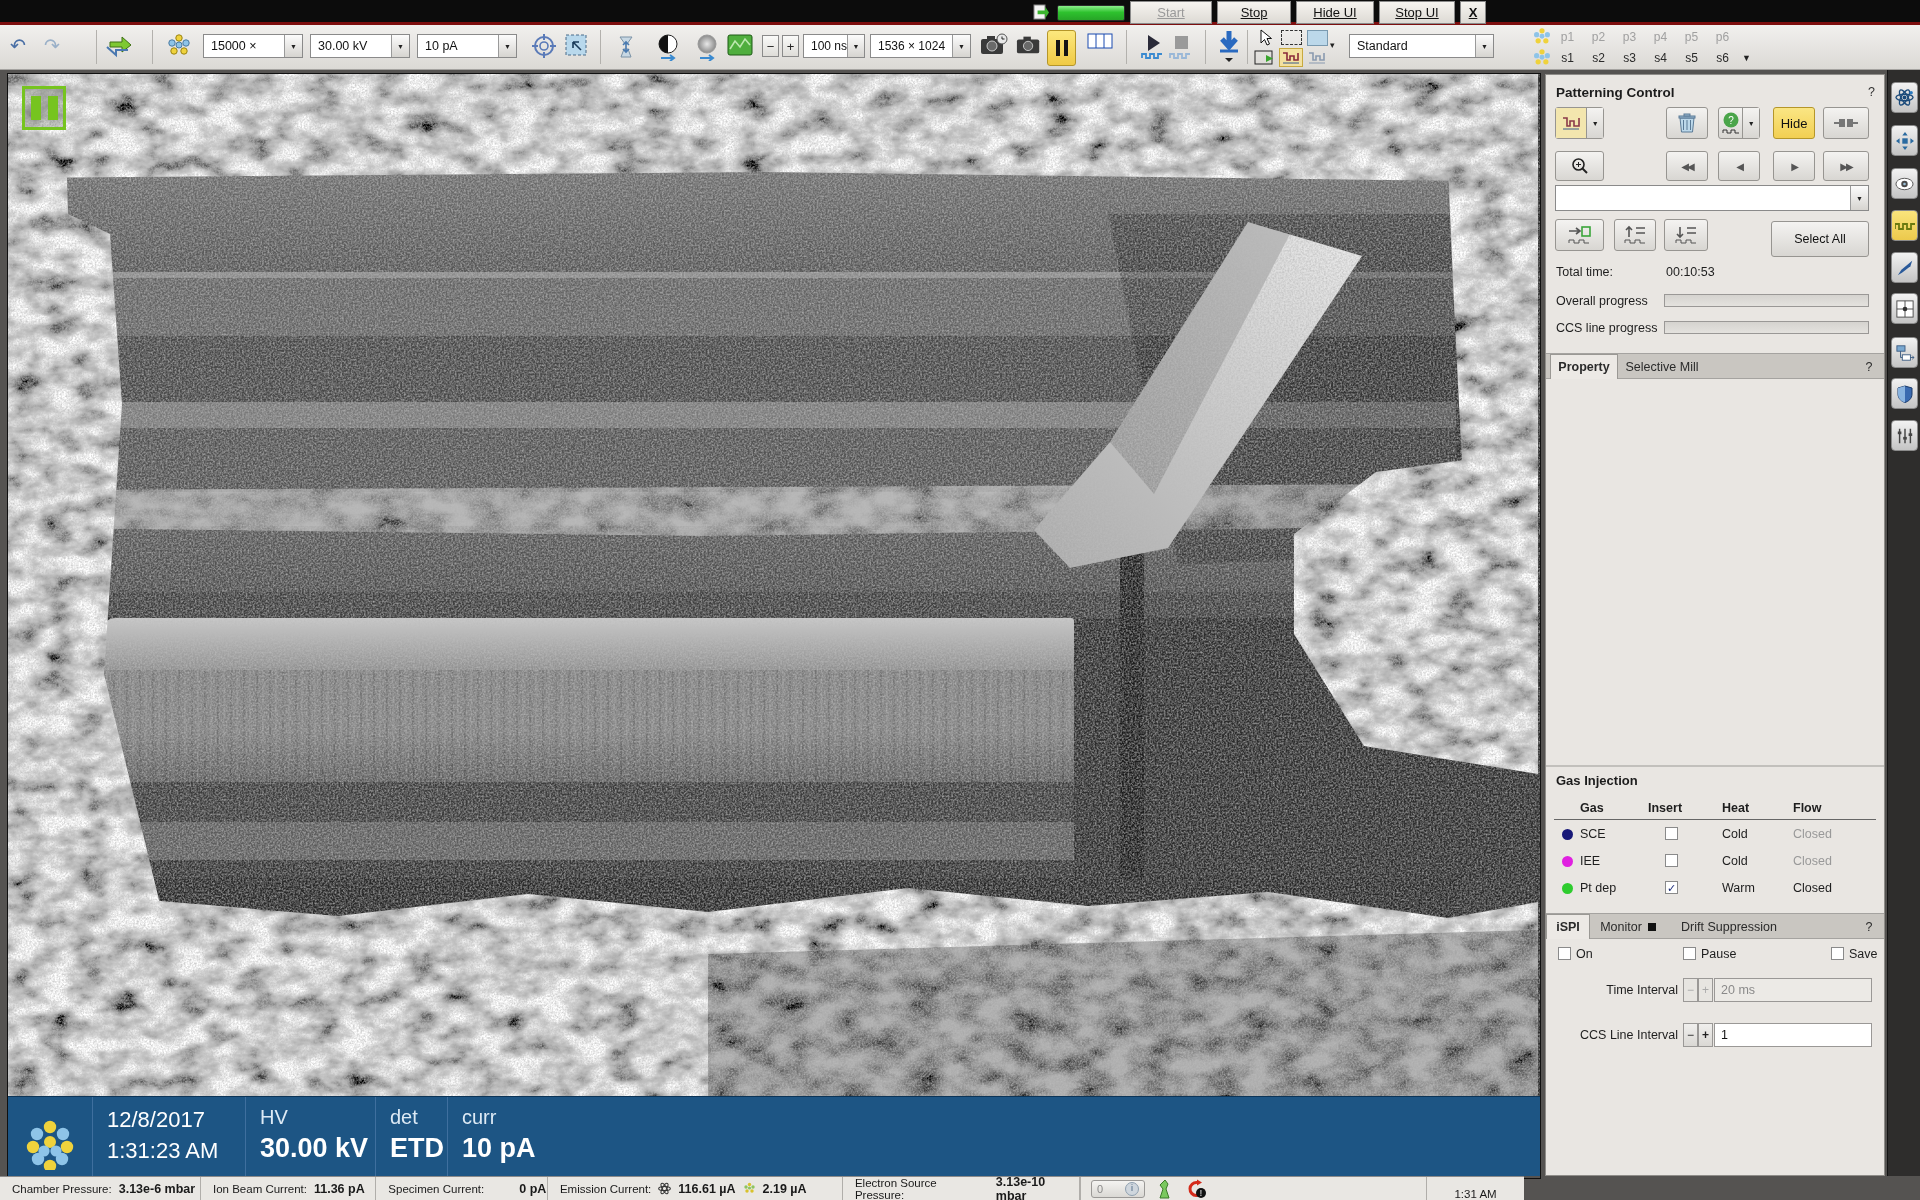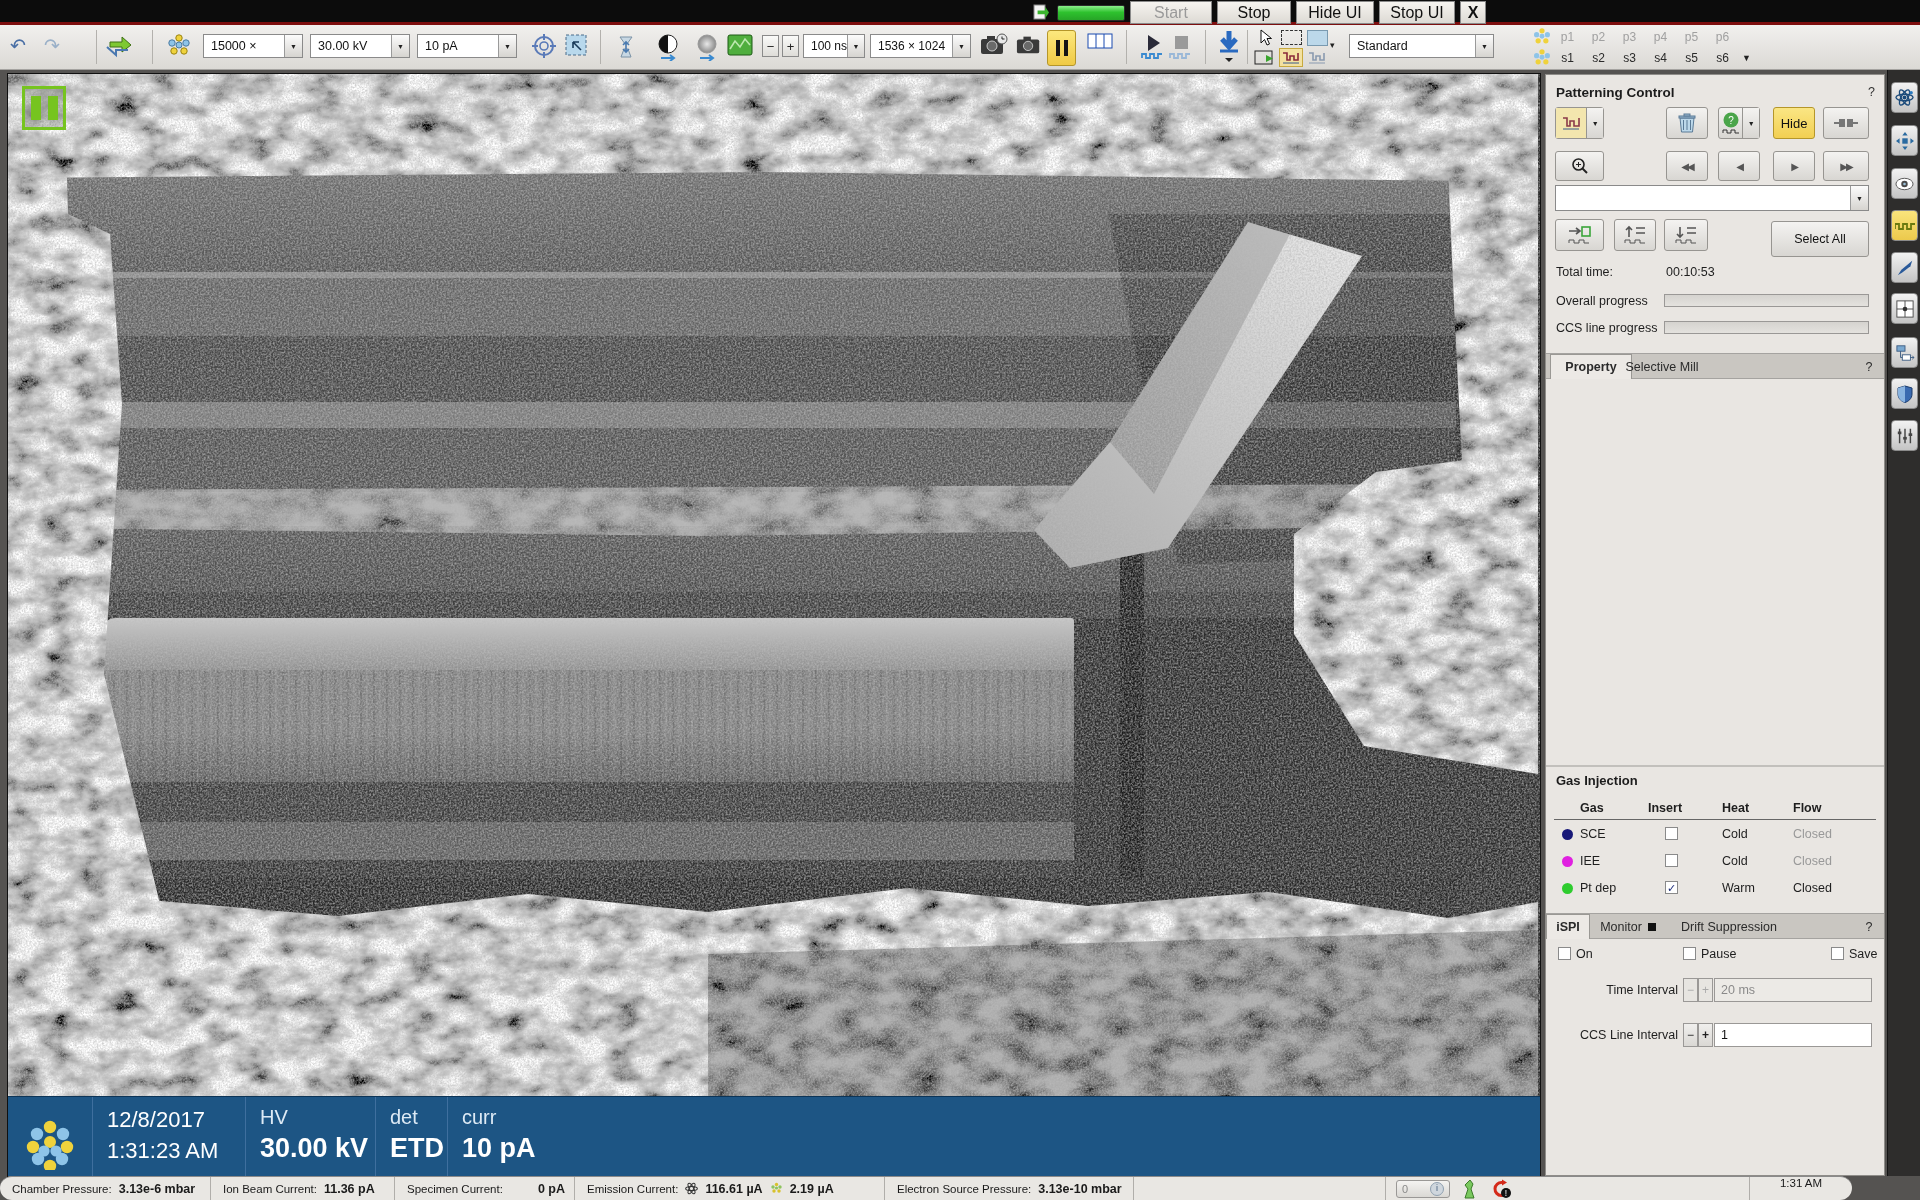--- a/index.html
+++ b/index.html
@@ -7,21 +7,21 @@
   
   .titlebar{position:absolute;left:0;top:0;width:1920px;height:22px;background:#0c0c0c;z-index:40;}
   .redline{position:absolute;left:0;top:22px;width:1920px;height:3px;background:#7d0f0f;z-index:39;}
   .feibox{position:absolute;left:2px;top:1px;width:112px;height:20px;background:linear-gradient(#4e4e4e,#141414);border:1px solid #6a6a6a;display:flex;align-items:center;gap:7px;padding:0 7px;box-sizing:border-box;}
   .feibox .fei-txt{color:#f0f0f0;font-size:13px;letter-spacing:.5px;}
   .feibox .dd-caret{margin-left:auto;color:#cfcfcf;font-size:8px;}
   .menus{position:absolute;left:120px;top:0;height:22px;display:flex;align-items:center;}
   .menu{color:#ededed;font-size:12px;padding:0 20px;height:22px;display:flex;align-items:center;cursor:default;}
   .tb-controls{position:absolute;left:1032px;top:0;height:25px;display:flex;align-items:center;gap:5px;z-index:41;}
   .greenbar{width:66px;height:14px;border:1px solid #2c2c2c;background:linear-gradient(#8cf08c,#2ec22e 45%,#27a527);border-radius:2px;}
-  .tbtn{height:21px;background:linear-gradient(#f6f4f0,#dddad4);border:1px solid #8a8a8a;font-size:16px;display:flex;align-items:center;justify-content:center;color:#111;}
+  .tbtn{height:21px;background:linear-gradient(#f6f4f0,#dddad4);border:1px solid #8a8a8a;font-size:13px;display:flex;align-items:center;justify-content:center;color:#111;text-decoration:underline;}
   .tbtn.dis{color:#9a9a9a;}
   .version-area{position:absolute;left:1663px;top:3px;color:#8f8f8f;font-size:12px;display:flex;gap:16px;}
   .winbtns{position:absolute;left:1769px;top:2px;display:flex;gap:3px;}
   .winbtn{width:31px;height:17px;background:linear-gradient(#5e5e5e,#2b2b2b);border:1px solid #7c7c7c;color:#f0f0f0;font-size:10px;display:flex;align-items:center;justify-content:center;}
   .winbtn.close{background:linear-gradient(#8a2424,#4e0f0f);}
   
   .toolbar{position:absolute;left:0;top:25px;width:1920px;height:44px;background:linear-gradient(#f1f0ee,#dbd9d5);border-bottom:1px solid #a5a3a0;z-index:38;}
   .toolbar .abs{position:absolute;}
   .vsep{position:absolute;top:5px;width:1px;height:34px;background:#b3b1ad;}
   .combo{position:absolute;top:9px;height:24px;background:#fff;border:1px solid #8a8a8a;display:flex;align-items:center;font-size:12.5px;color:#111;box-sizing:border-box;}
@@ -80,21 +80,21 @@
   .stepbtn{position:absolute;width:15px;height:24px;border:1px solid #9a9896;background:linear-gradient(#f0efed,#dad8d4);font-size:12px;display:flex;align-items:center;justify-content:center;color:#222;box-sizing:border-box;}
   .stepbtn.dis{color:#aaa;background:#e7e5e1;}
   .pfield{position:absolute;height:24px;border:1px solid #9a9896;font-size:12.5px;display:flex;align-items:center;padding-left:6px;box-sizing:border-box;}
   .pfield.dis{background:#eceae6;color:#8a8a8a;}
   .pfield.en{background:#fff;color:#111;}
   
   .strip{position:absolute;left:1887px;top:62px;width:33px;height:1114px;background:#2e2d2c;border-left:1px solid #141414;z-index:10;}
   .sbtn{position:absolute;left:3px;width:27px;height:31px;border-radius:4px;background:linear-gradient(#f2f2f2,#c4c4c4);border:1px solid #8a8a8a;display:flex;align-items:center;justify-content:center;box-sizing:border-box;}
   .sbtn.active{background:linear-gradient(#f9e47c,#ecc94c);}
   
-  .statusbar{position:absolute;left:0;top:1176px;width:1852px;height:24px;background:#e9e7e3;border-top:1px solid #8a8a8a;display:flex;align-items:flex-start;font-size:11.5px;color:#1a1a1a;box-sizing:border-box;z-index:40;border-radius:12px;}
+  .statusbar{position:absolute;left:0;top:1176px;width:1524px;height:24px;background:#e9e7e3;border-top:1px solid #8a8a8a;display:flex;align-items:flex-end;font-size:11.5px;color:#1a1a1a;box-sizing:border-box;z-index:40;}
   .ssec{height:100%;display:flex;align-items:center;gap:7px;padding-left:12px;border-right:1px solid #b0aeaa;box-sizing:border-box;}
   .ssec b{font-size:12.5px;}
   .spin{width:54px;height:18px;border:1px solid #9a9896;border-radius:3px;background:linear-gradient(#f4f3f1,#dad8d4);display:flex;align-items:center;justify-content:space-between;padding:0 5px;color:#8a8a8a;font-size:11px;box-sizing:border-box;}
   .infodot{width:12px;height:12px;border-radius:50%;background:#cfd6dd;border:1px solid #8fa0b0;color:#44607c;font-size:9px;line-height:11px;text-align:center;}
 </style>
 </head>
 <body>
 
 <div id="app">
 
@@ -507,21 +507,21 @@
 
     <span class="p-abs plab" style="left:10px;top:190px">Total time:</span>
     <span class="p-abs plab" style="left:120px;top:190px">00:10:53</span>
 
     <span class="p-abs plab" style="left:10px;top:219px">Overall progress</span>
     <div class="pbar" style="left:118px;top:219px;width:205px"></div>
     <span class="p-abs plab" style="left:10px;top:246px">CCS line progress</span>
     <div class="pbar" style="left:118px;top:246px;width:205px"></div>
 
     <div class="tabstrip" style="top:278px">
-      <span class="tab active" style="left:4px;width:82px">Property</span>
+      <span class="tab active" style="left:4px;width:68px">Property</span>
       <span class="tab" style="left:66px;width:100px">Selective Mill</span>
       <span class="tab phelp" style="left:310px;width:26px">?</span>
     </div>
 
     <div class="p-abs" style="left:0;top:690px;width:338px;height:2px;background:#c2c0bc"></div>
     <span class="p-abs ptitle" style="left:10px;top:698px;font-weight:bold;font-size:13px">Gas Injection</span>
     <span class="p-abs plab" style="left:34px;top:726px;font-weight:bold">Gas</span>
     <span class="p-abs plab" style="left:102px;top:726px;font-weight:bold">Insert</span>
     <span class="p-abs plab" style="left:176px;top:726px;font-weight:bold">Heat</span>
     <span class="p-abs plab" style="left:247px;top:726px;font-weight:bold">Flow</span>

